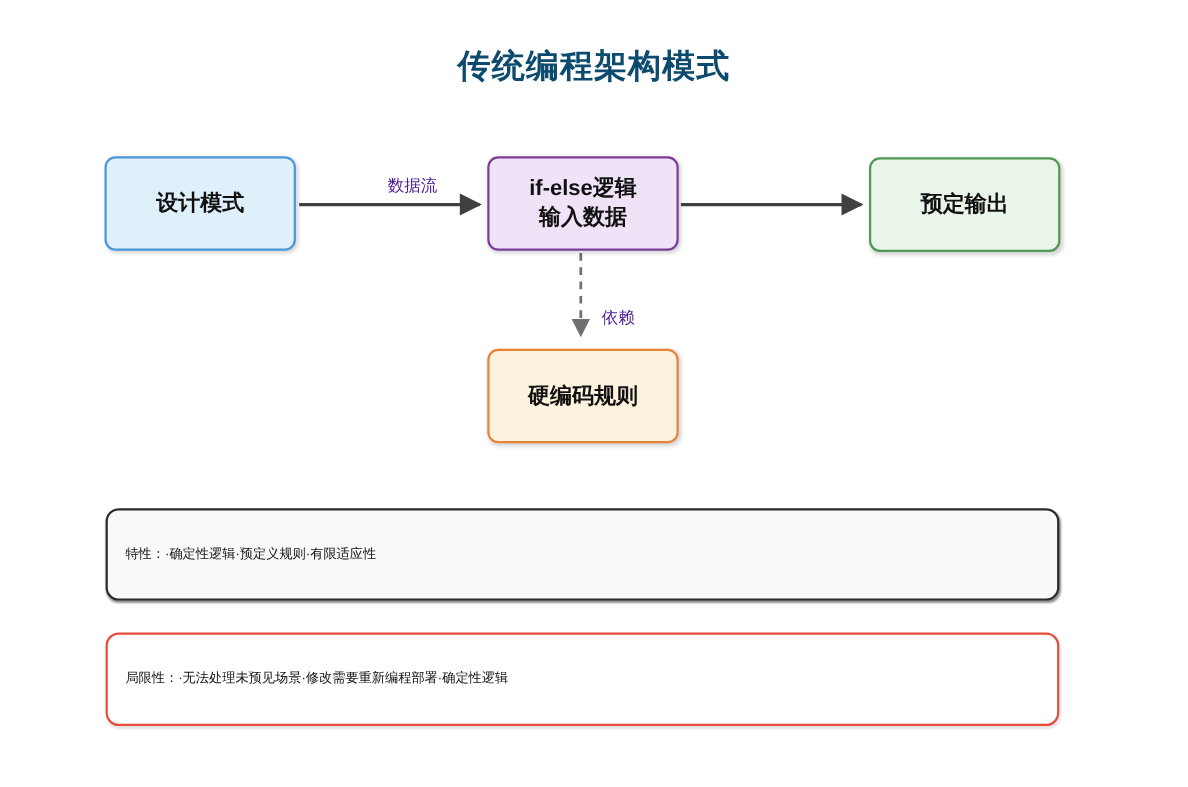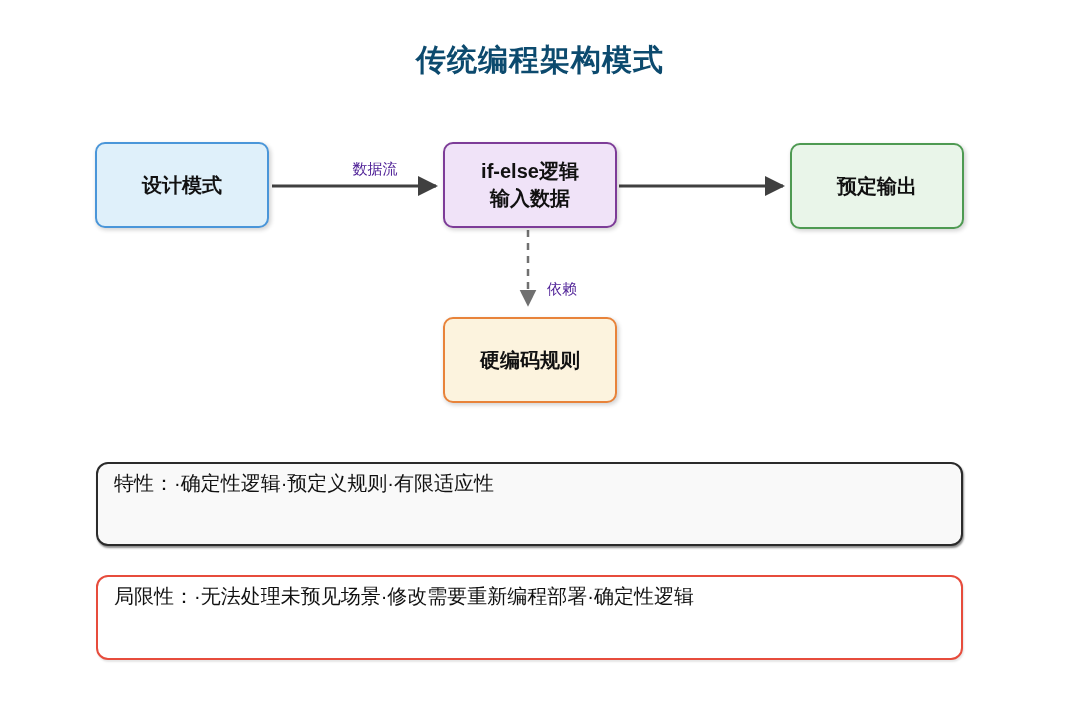--- a/index.html
+++ b/index.html
@@ -59,22 +59,22 @@
     white-space: nowrap;
   }
   .label-dataflow   { left: 330px; top: 160px; width: 90px; text-align: center; }
   .label-dependency { left: 547px; top: 280px; }
   .note {
     position: absolute;
     left: 96px;
     width: 867px;
     box-sizing: border-box;
     border-radius: 12px;
-    padding: 5px 16px;
-    font-size: 20px;
+    padding: 31px 16px;
+    font-size: 12px;
     color: #111111;
     line-height: 1.4;
   }
   .note-features {
     top: 462px;
     height: 84px;
     background: #F9F9F9;
     border: 2px solid #2B2B2B;
     box-shadow: 1px 2px 2px rgba(0,0,0,0.45);
   }

